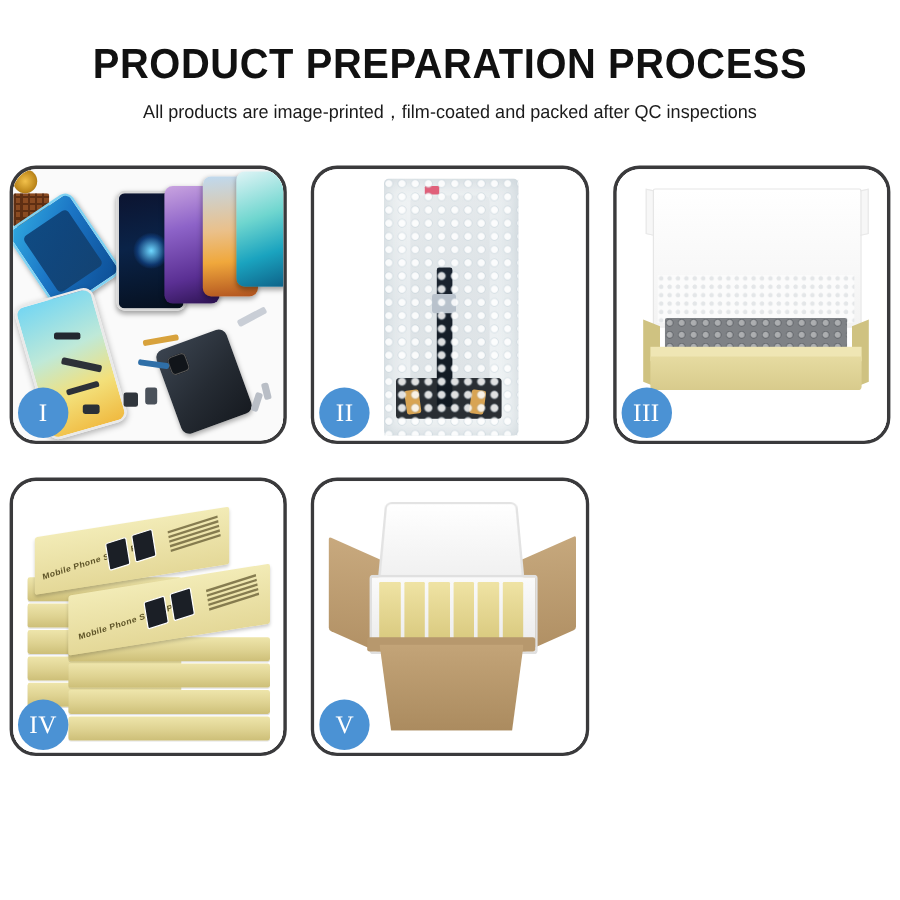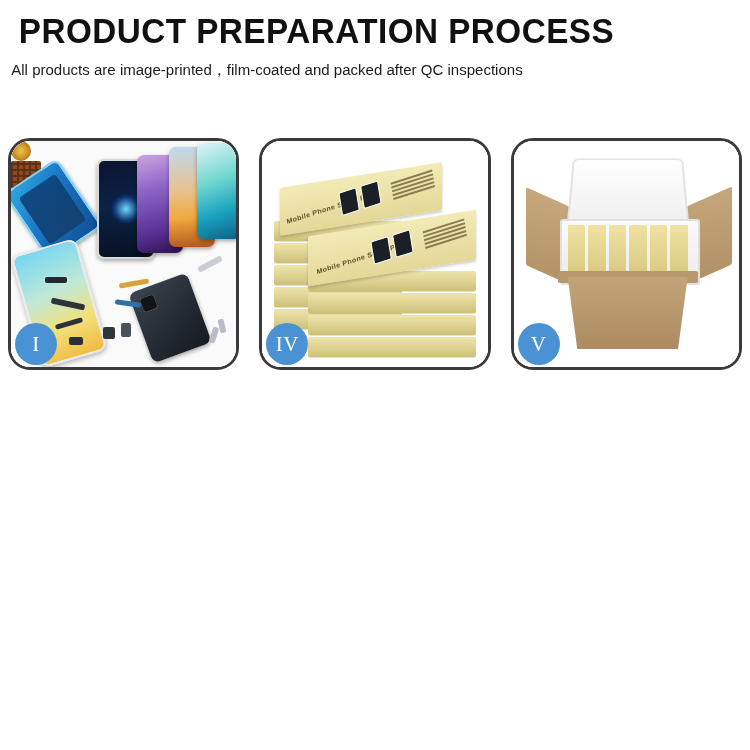--- a/index.html
+++ b/index.html
@@ -4,21 +4,21 @@
 <style>
   html,body{margin:0;padding:0;}
   body{
     width:750px;height:750px;background:#ffffff;
     font-family:"Liberation Sans","DejaVu Sans",sans-serif;
     overflow:hidden;position:relative;
   }
   .page{width:750px;height:750px;position:relative;box-sizing:border-box;}
 
   
-  .header{padding-top:13px;}
+  .header{text-align:center;padding-top:36px;}
   .title{
     font-size:35px;font-weight:bold;color:#111;letter-spacing:.5px;
     line-height:1.05;transform:scaleX(.95);transform-origin:center;
     white-space:nowrap;
   }
   .subtitle{
     font-size:15.5px;color:#1b1b1b;margin-top:10px;white-space:nowrap;
     transform:scaleX(.97);transform-origin:center;
   }
 
@@ -300,21 +300,54 @@
           <div class="part sp4"></div>
           <div class="part sp5"></div>
           <div class="part sp6"></div>
           <div class="part sp7"></div>
           <div class="part sp8"></div>
         </div>
       </div>
       <div class="badge">I</div>
     </div>
 
-
+    <div class="panel">
+      <div class="pbox">
+        <div class="p2">
+          <div class="wrapbag">
+            <div class="lcd"></div>
+            <div class="blackbase"></div>
+            <div class="ribbon"></div>
+            <div class="connector"></div>
+            <div class="tape"></div>
+            <div class="gt1"></div>
+            <div class="gt2"></div>
+            <div class="bubbles"></div>
+          </div>
+        </div>
+      </div>
+      <div class="badge">II</div>
+    </div>
+
+    <div class="panel">
+      <div class="pbox">
+        <div class="p3">
+          <div class="lidflapL"></div>
+          <div class="lidflapR"></div>
+          <div class="lidback"></div>
+          <div class="foam"></div>
+          <div class="trayleft"></div>
+          <div class="trayright"></div>
+          <div class="trayinner"></div>
+          <div class="traytop"></div>
+          <div class="trayfront"></div>
+        </div>
+      </div>
+      <div class="badge">III</div>
+    </div>
 
     <div class="panel">
       <div class="pbox">
         <div class="p4">
           <div class="stack">
 
             <div class="sbox" style="left:0px;top:64px;width:128px;"></div>
             <div class="sbox" style="left:0px;top:86px;width:128px;"></div>
             <div class="sbox" style="left:0px;top:108px;width:128px;"></div>
             <div class="sbox" style="left:0px;top:130px;width:128px;"></div>

